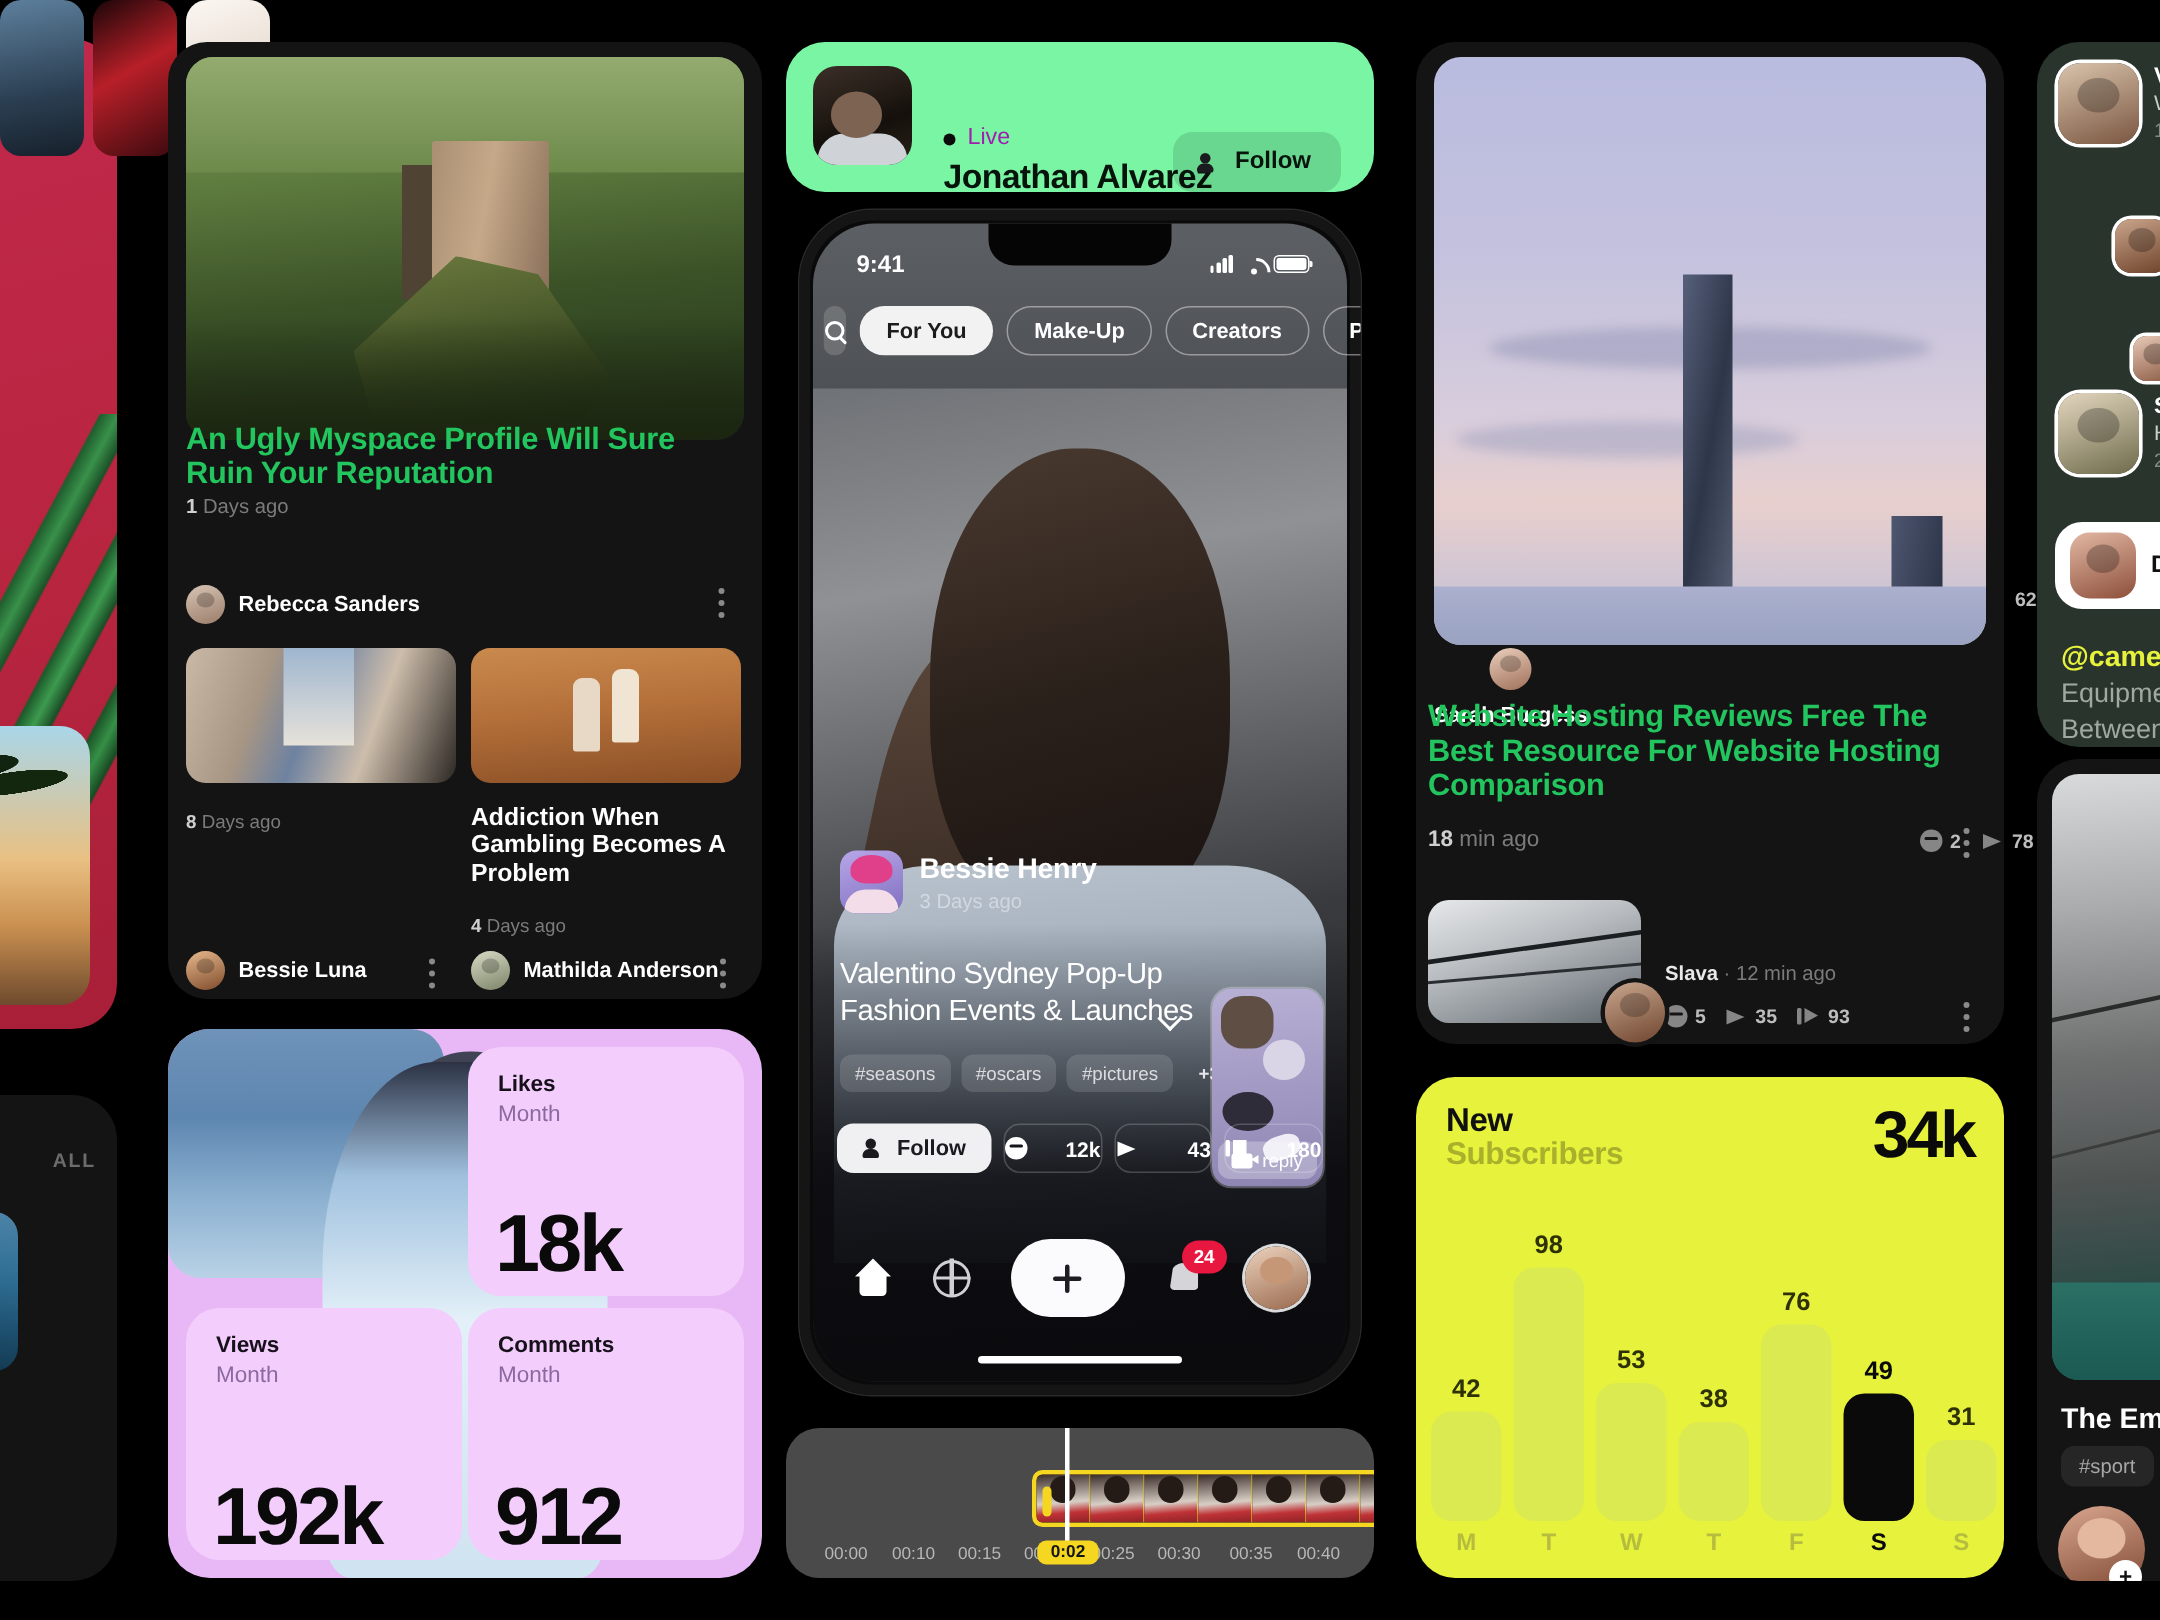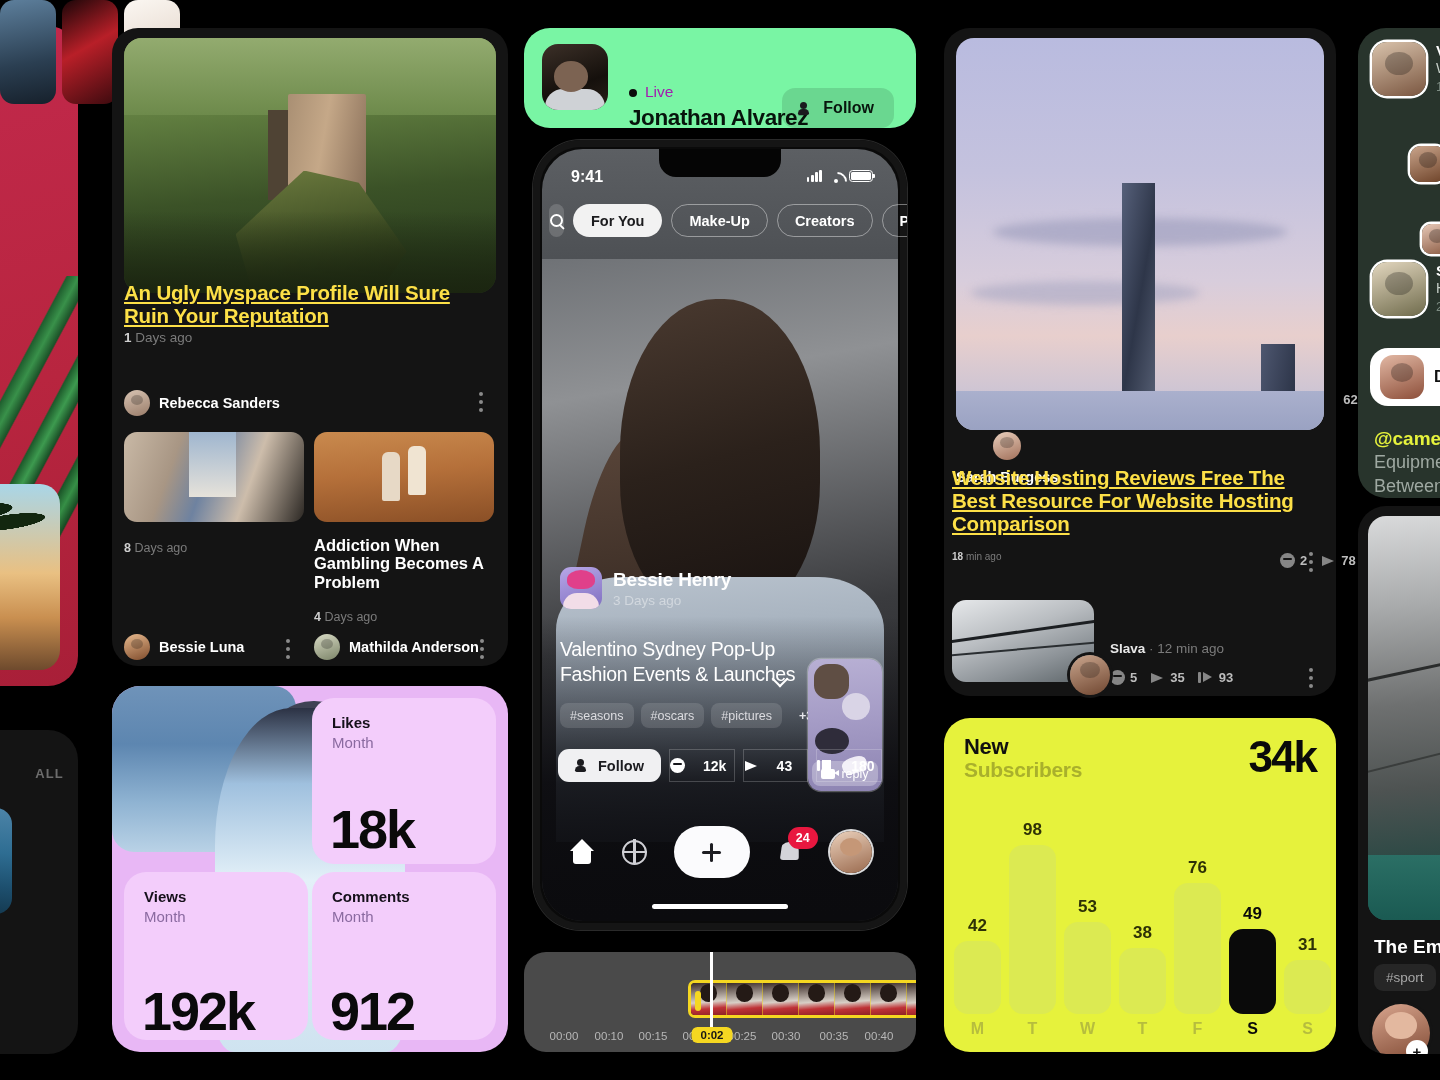--- a/index.html
+++ b/index.html
@@ -59,21 +59,21 @@
     background:linear-gradient(175deg,#7f9a5a 0%,#5f7c3f 30%,#3b5227 60%,#23341a 100%); }
   #hero-img .sky{position:absolute;left:0;top:0;width:100%;height:30%;background:linear-gradient(180deg,#93ab6f,#6d8a4b);}
   #hero-img .keep{position:absolute;left:44%;top:22%;width:21%;height:40%;
     background:linear-gradient(100deg,#a98f73,#c5a888 45%,#8a705a); border-radius:2px;
     box-shadow: -26px 10px 0 -6px #4f4334;}
   #hero-img .rock{position:absolute;left:30%;top:52%;width:46%;height:48%;
     background:linear-gradient(170deg,#6d7b3f,#3f4f24 55%,#1e2a13);
     clip-path:polygon(40% 0,72% 10%,100% 66%,84% 100%,10% 100%,0 52%);}
   #hero-img .dark{position:absolute;left:0;bottom:0;width:100%;height:32%;background:linear-gradient(180deg,transparent,#1b2510);}
 
-  .post-title { position:absolute; color:#fde047; font-weight:700; letter-spacing:-0.2px;text-decoration:underline; }
+  .post-title { position:absolute; color:#22c55e; font-weight:700; letter-spacing:-0.2px; }
   #feed-title { left:124px; top:282px; width:330px; font-size:20.5px; line-height:1.1; }
   #feed-date { position:absolute; left:124px; top:330px; font-size:13.5px; color:#7b7b7b; }
   #feed-date b{ color:#cfcfcf; font-weight:700; }
 
   .author-row{ position:absolute; display:flex; align-items:center; gap:9px; }
   .avatar{ border-radius:50%; background:#777; overflow:hidden; flex:none; position:relative;}
   .avatar.a1{ background:linear-gradient(160deg,#d8c4b3,#9a7d6a);}
   .avatar.a2{ background:linear-gradient(160deg,#e7b98e,#7f4c2c);}
   .avatar.a3{ background:linear-gradient(160deg,#d9dbc5,#7b8468);}
   .avatar.a4{ background:linear-gradient(160deg,#e9cfbd,#a1705a);}
@@ -209,22 +209,22 @@
   #reply-btn{ position:absolute; left:4px; right:4px; bottom:5px; height:25px; border-radius:8px;
     background:rgba(255,255,255,.28); display:flex; align-items:center; justify-content:center; gap:6px;
     font-size:12.5px; color:#fff; font-weight:500;}
   .camico{ width:14px; height:10px; background:#fff; border-radius:2px; position:relative;}
   .camico::after{content:"";position:absolute;right:-4px;top:1.6px;width:0;height:0;
     border-right:5px solid #fff;border-top:3.4px solid transparent;border-bottom:3.4px solid transparent;}
 
   #action-row{ position:absolute; left:16px; right:16px; top:600px; display:flex; gap:8px; z-index:9;}
   #follow-btn{ height:33px; padding:0 17px; border-radius:11px; background:#f0f0f2; color:#1b1b1f;
     display:flex; align-items:center; gap:8px; font-size:14.5px; font-weight:700;}
-  .act{ flex:1; height:33px; border-radius:0; border:1.2px solid rgba(255,255,255,.2);
-    display:flex; align-items:center; justify-content:flex-start; gap:18px; color:#fff; font-size:14px; font-weight:700;}
+  .act{ flex:1; height:33px; border-radius:11px; border:1.2px solid rgba(255,255,255,.2);
+    display:flex; align-items:center; justify-content:space-between; gap:18px; color:#fff; font-size:14px; font-weight:700;}
   .ic.w{ opacity:1; }
   .ic.w.comment{ background:#fff;} .ic.w.comment::after{background:#15151a;}
   .ic.w.share::before{ border-left-color:#fff;}
   .ic.w.play::before,.ic.w.play::after{ background:#fff; border-left-color:#fff;}
   .pico{ width:15px; height:15px; position:relative;}
   .pico .h{position:absolute;left:2px;top:1px;width:7px;height:7px;border-radius:50%;background:#1b1b1f;}
   .pico .b{position:absolute;left:0;bottom:1px;width:11px;height:6px;border-radius:5px 5px 2px 2px;background:#1b1b1f;}
 
   #nav-bar{ position:absolute; left:0; right:0; bottom:36px; height:66px; z-index:9;
     display:flex; align-items:center; justify-content:space-between; padding:0 26px;}
@@ -271,21 +271,21 @@
   #city-img .cloud1{position:absolute;left:10%;top:46%;width:80%;height:7%;border-radius:50%;background:rgba(150,152,184,.55);filter:blur(4px);}
   #city-img .cloud2{position:absolute;left:4%;top:62%;width:62%;height:6%;border-radius:50%;background:rgba(160,162,192,.5);filter:blur(4px);}
   #city-img .tower{position:absolute;left:45%;top:37%;width:9%;height:63%;
     background:linear-gradient(100deg,#56607a,#2e3649 50%,#5a6378);}
   #city-img .tower2{position:absolute;left:83%;top:78%;width:9%;height:22%;
     background:linear-gradient(100deg,#4e5770,#272f42);}
   #city-img .horizon{position:absolute;left:0;bottom:0;width:100%;height:10%;background:linear-gradient(180deg,#aab0cd,#9aa2c2);}
 
   #right-author{ left:956px; top:432px;flex-direction:column; }
   #right-title{ left:952px; top:466px; width:344px; font-size:20.5px; line-height:1.13; }
-  #right-date{ position:absolute; left:952px; top:551px; font-size:10px; color:#7b7b7b;}
+  #right-date{ position:absolute; left:952px; top:551px; font-size:15px; color:#7b7b7b;}
   #right-date b{color:#cfcfcf;font-weight:700;}
   #right-stats{ position:absolute; right:42px; top:553px; display:flex; align-items:center; gap:14px; color:#bdbdbd; font-size:13px; font-weight:700;}
 
   #sub-thumb{ position:absolute; left:952px; top:600px; width:142px; height:82px; border-radius:14px; overflow:hidden;
     background:linear-gradient(160deg,#e6e8ea 0%,#b9bdc1 40%,#8d9398 70%,#5c6468 100%);}
   #sub-thumb .line{position:absolute;left:-6%;top:36%;width:112%;height:3px;background:#1c1f22;transform:rotate(-8deg);}
   #sub-thumb .line2{position:absolute;left:-6%;top:58%;width:112%;height:2px;background:#2a2e31;transform:rotate(-5deg);}
   #sub-title{ position:absolute; left:1110px; top:588px; width:180px; font-size:19px; font-weight:700; color:#fff; line-height:1.12;}
   #sub-meta{ position:absolute; left:1110px; top:641px; font-size:13.5px; color:#7b7b7b;}
   #sub-meta b{ color:#e8e8e8; font-weight:700; }

